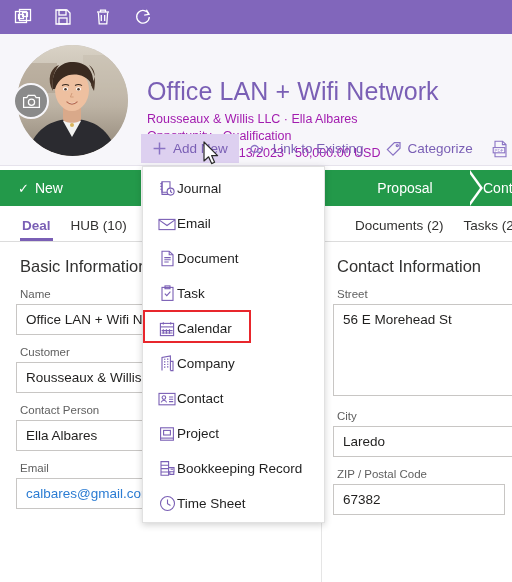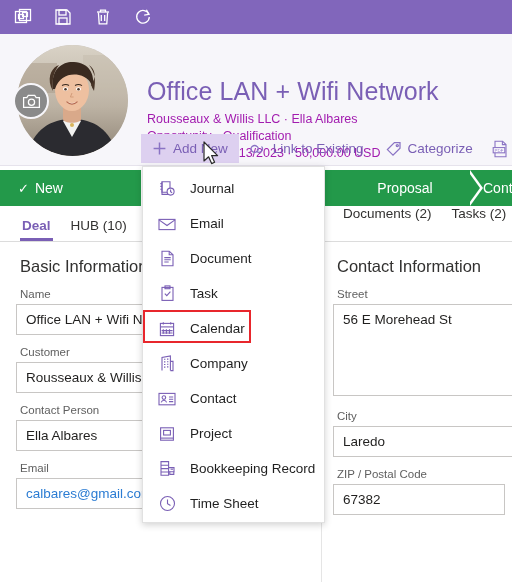--- a/index.html
+++ b/index.html
@@ -129,22 +129,22 @@
     position: absolute; left: 0; top: 206px;
     width: 320px; height: 36px;
     border-bottom: 1px solid #dcdcdc;
     display: flex; align-items: flex-end;
     padding-left: 12px;
   }
   .tabs-right {
     position: absolute; left: 325px; top: 206px;
     width: 187px; height: 36px;
     border-bottom: 1px solid #dcdcdc;
-    display: flex; align-items: flex-start;
-    padding-left: 8px;
+    display: flex; align-items: flex-end;
+    padding-left: 20px;
   }
   .tab {
     position: relative;
     font-size: 13.5px; color: #323130;
     padding: 0 10px 8px 10px;
     cursor: pointer; white-space: nowrap;
   }
   .tab.sel { color: #7a5fb5; font-weight: 700; }
   .tab.sel::after {
     content: ""; position: absolute;
@@ -202,21 +202,20 @@
     width: 183px; height: 357px;
     background: #ffffff;
     border: 1px solid #e1e1e1;
     box-shadow: 0 2px 7px rgba(0,0,0,.18);
     z-index: 50;
     padding: 4px 0;
   }
   .mitem {
     height: 35px;
     display: flex; align-items: center;
-    gap: 13px;
     padding-left: 14px;
     font-size: 13.5px; color: #1f1f1f;
     cursor: pointer;
   }
   .mitem .mi-icon {
     width: 20px; height: 20px;
     display: flex; align-items: center; justify-content: center;
     flex: 0 0 20px;
   }
 

